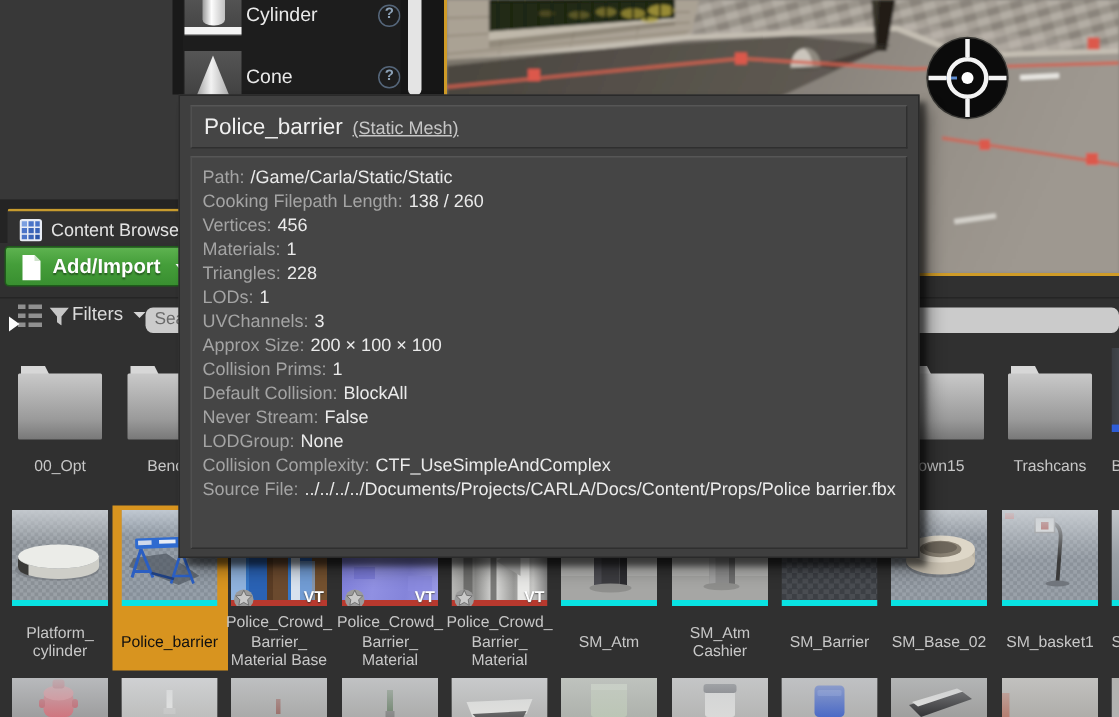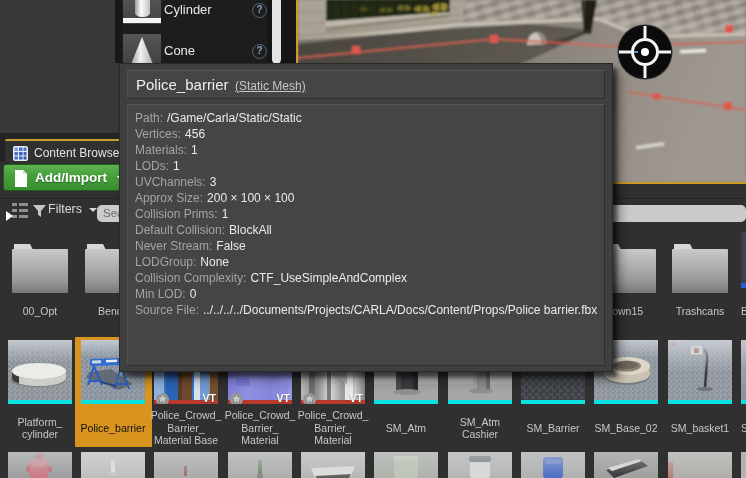--- a/index.html
+++ b/index.html
@@ -579,29 +579,35 @@
     <div class="tt-box" id="tt-header">
       <span id="tt-title">Police_barrier</span>
       <span id="tt-subtitle">(Static Mesh)</span>
     </div>
     <div class="tt-box" id="tt-body">
 
         <div class="tt-row">
           <span class="k">Path:</span><span class="v">/Game/Carla/Static/Static</span>
         </div>
 
+        <div class="tt-row">
+          <span class="k">Cooking Filepath Length:</span><span class="v">138 / 260</span>
+        </div>
 
         <div class="tt-row">
           <span class="k">Vertices:</span><span class="v">456</span>
         </div>
 
         <div class="tt-row">
           <span class="k">Materials:</span><span class="v">1</span>
         </div>
 
+        <div class="tt-row">
+          <span class="k">Triangles:</span><span class="v">228</span>
+        </div>
 
         <div class="tt-row">
           <span class="k">LODs:</span><span class="v">1</span>
         </div>
 
         <div class="tt-row">
           <span class="k">UVChannels:</span><span class="v">3</span>
         </div>
 
         <div class="tt-row">
@@ -622,23 +628,20 @@
         </div>
 
         <div class="tt-row">
           <span class="k">LODGroup:</span><span class="v">None</span>
         </div>
 
         <div class="tt-row">
           <span class="k">Collision Complexity:</span><span class="v">CTF_UseSimpleAndComplex</span>
         </div>
 
-        <div class="tt-row">
-          <span class="k">Min LOD:</span><span class="v">0</span>
-        </div>
 
         <div class="tt-row">
           <span class="k">Source File:</span><span class="v">../../../../Documents/Projects/CARLA/Docs/Content/Props/Police barrier.fbx</span>
         </div>
       </div>
   </div>
 
 </div>
 
 </body></html>

